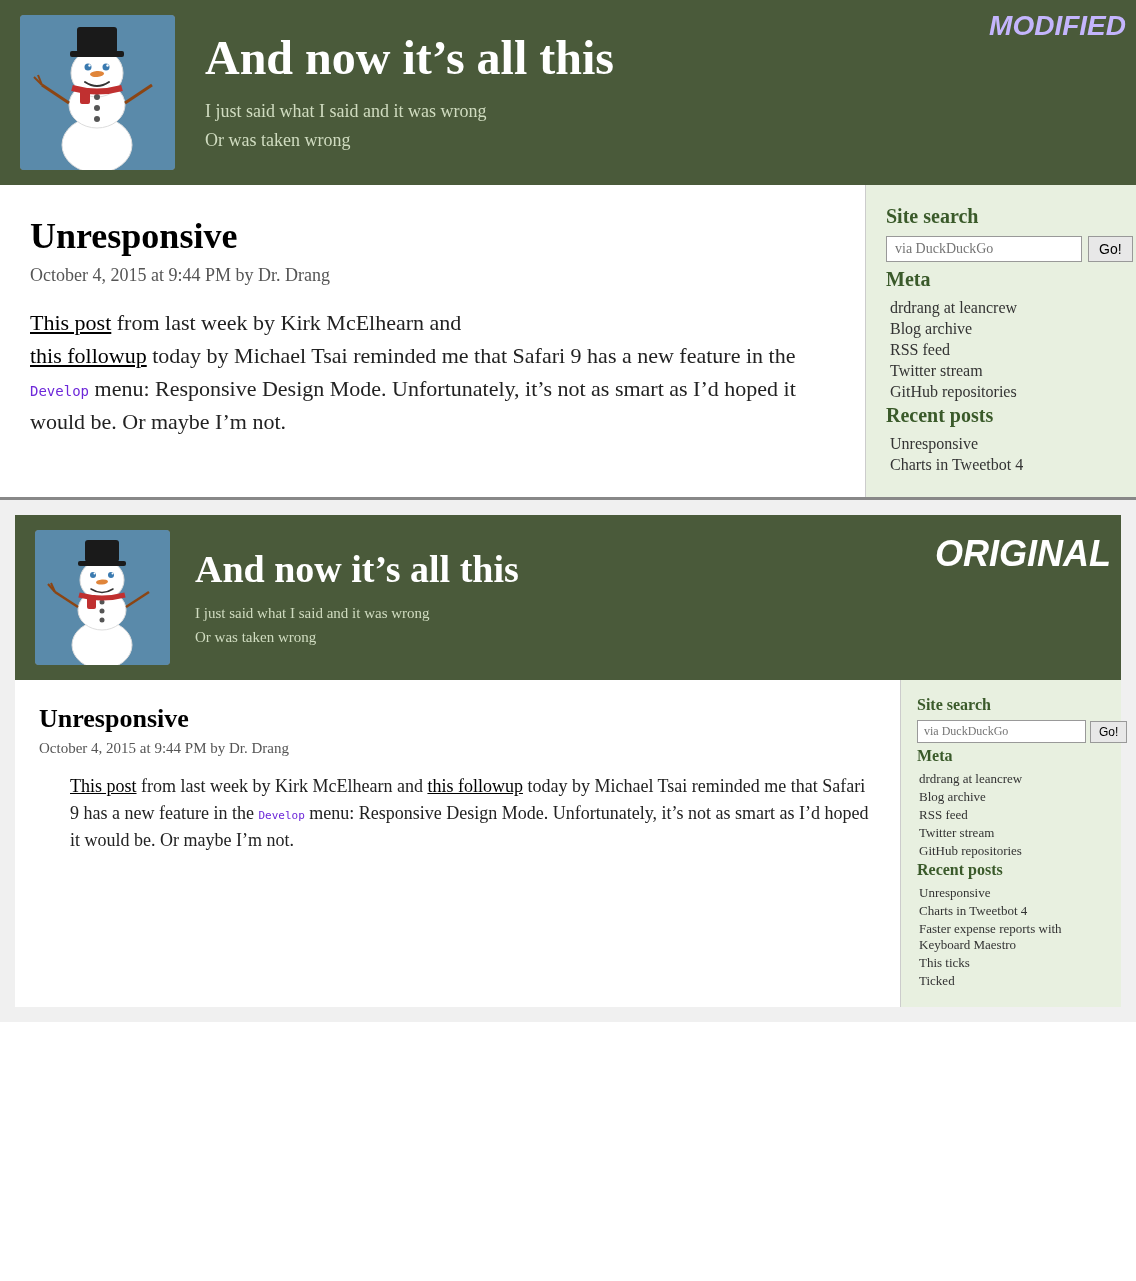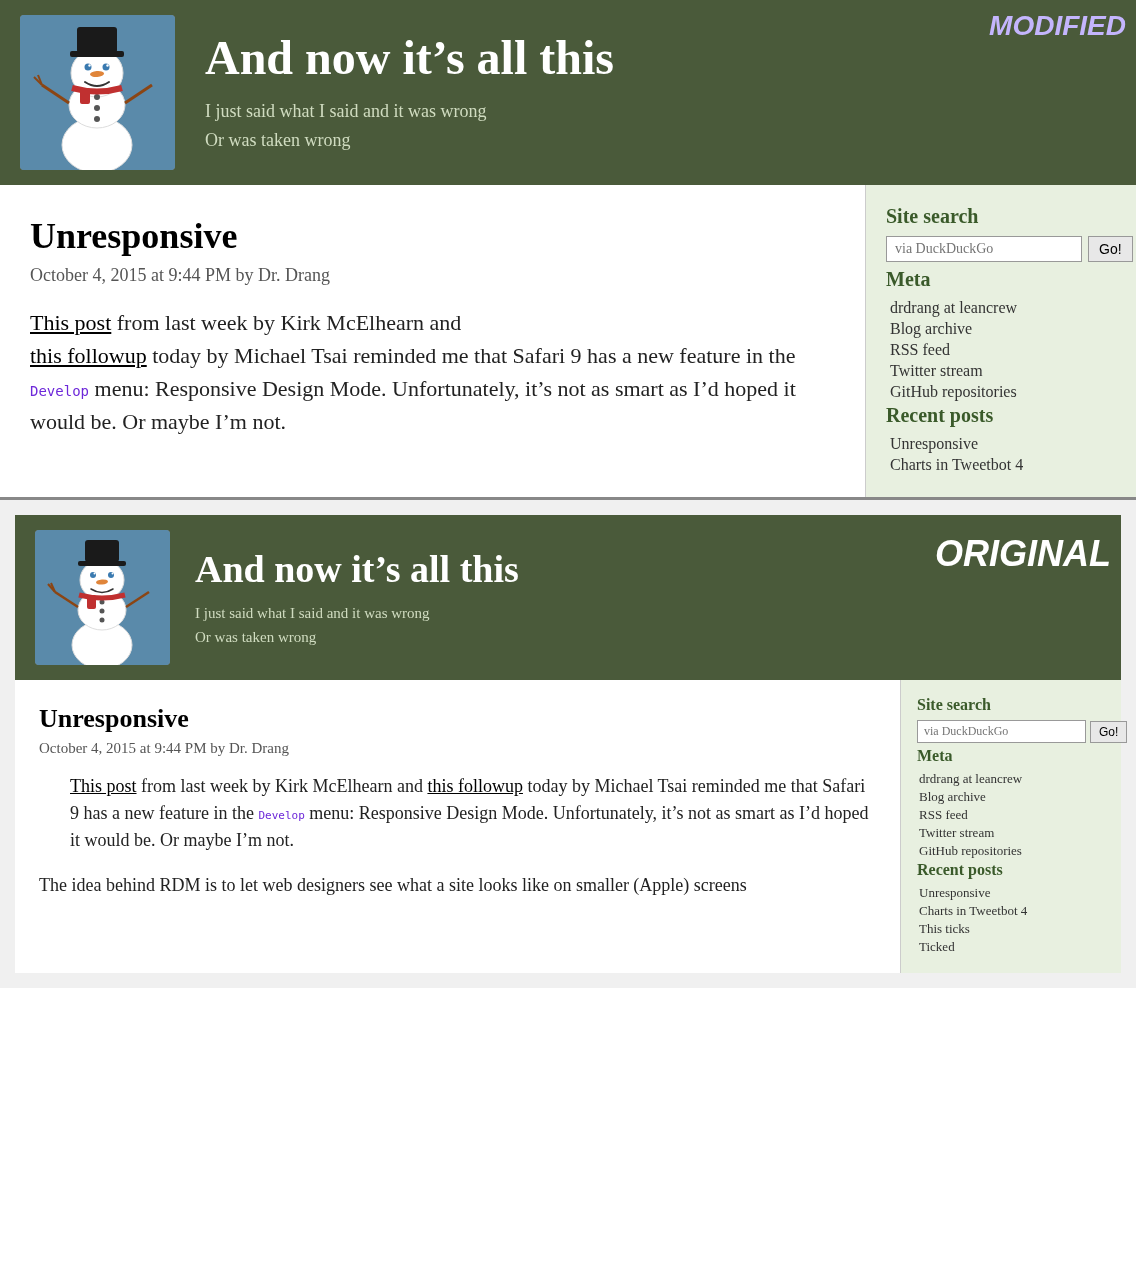--- a/index.html
+++ b/index.html
@@ -435,23 +435,20 @@
       <p class="post-meta-original">October 4, 2015 at 9:44 PM by Dr. Drang</p>
       <div class="post-body-original">
         <p style="margin-bottom: 18px; margin-left: 31px;">
           <a href="#">This post</a>
           <span>from last week by Kirk McElhearn and</span>
           <a href="#">this followup</a>
           <span>today by Michael Tsai reminded me that Safari 9 has a new feature in the</span>
           <span class="inline-code" style="font-size:11px;">Develop</span>
           <span>menu: Responsive Design Mode. Unfortunately, it’s not as smart as I’d hoped it would be. Or maybe I’m not.</span>
         </p>
-        <p>
-          <span>The idea behind RDM is to let web designers see what a site looks like on smaller (Apple) screens</span>
-        </p>
       </div>
     </div>
 
     <div class="sidebar-original">
       <div class="sidebar-section-original">
         <h3>Site search</h3>
         <div class="search-row-original">
           <input class="search-input-original" type="text" placeholder="via DuckDuckGo" style="">
           <button class="search-btn-original">Go!</button>
         </div>
@@ -463,18 +460,19 @@
         <a href="#" class="sidebar-link-original">Blog archive</a>
         <a href="#" class="sidebar-link-original">RSS feed</a>
         <a href="#" class="sidebar-link-original">Twitter stream</a>
         <a href="#" class="sidebar-link-original">GitHub repositories</a>
       </div>
 
       <div class="sidebar-section-original">
         <h3>Recent posts</h3>
         <a href="#" class="sidebar-link-original">Unresponsive</a>
         <a href="#" class="sidebar-link-original">Charts in Tweetbot 4</a>
+        <a href="#" class="sidebar-link-original">Faster expense reports with Keyboard Maestro</a>
         <a href="#" class="sidebar-link-original">This ticks</a>
         <a href="#" class="sidebar-link-original">Ticked</a>
       </div>
     </div>
   </div>
 </div>
 
 </body></html>

